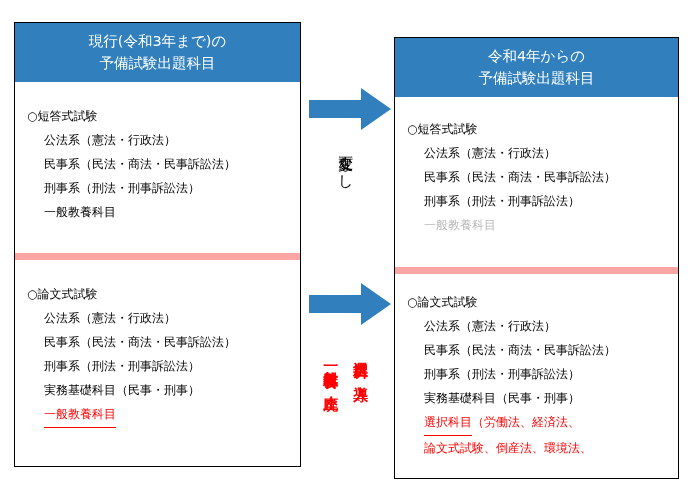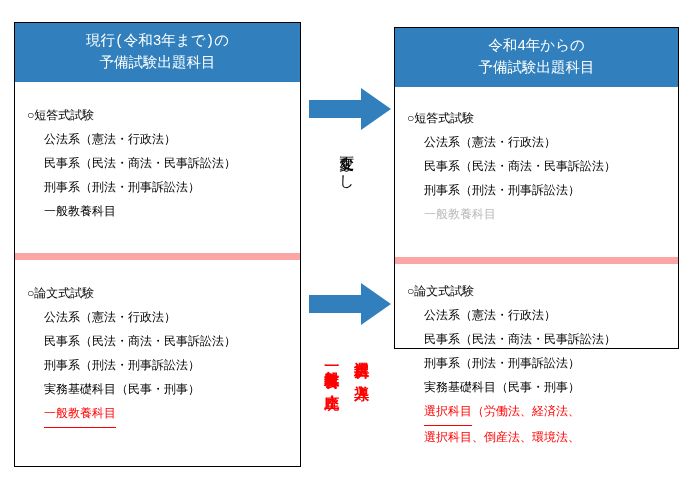--- a/index.html
+++ b/index.html
@@ -11,32 +11,31 @@
     width: 690px;
     height: 500px;
     position: relative;
     font-family: "DejaVu Sans", "Liberation Sans", sans-serif;
     overflow: hidden;
   }
 
   .diagram {
     position: absolute;
     inset: 0;
-    font-family: Liberation Mono, monospace;
   }
 
   
   .column {
     position: absolute;
     border: 1px solid #000000;
     background: #ffffff;
     box-sizing: border-box;
   }
   .column.left  { left: 14px;  top: 22px; width: 287px; height: 445px; }
-  .column.right { left: 394px; top: 27px; width: 285px; height: 322px; }
+  .column.right { left: 394px; top: 37px; width: 285px; height: 442px; }
 
   .col-header {
     background: #3180BD;
     color: #ffffff;
     text-align: center;
     font-size: 14.5px;
     line-height: 22px;
     padding: 7px 4px 8px 4px;
     box-sizing: border-box;
   }
@@ -168,17 +167,17 @@
       <div class="line sub dim">一般教養科目</div>
     </div>
 
     <div class="col-body bottom">
       <div class="line head">○論文式試験</div>
       <div class="line sub">公法系（憲法・行政法）</div>
       <div class="line sub">民事系（民法・商法・民事訴訟法）</div>
       <div class="line sub">刑事系（刑法・刑事訴訟法）</div>
       <div class="line sub">実務基礎科目（民事・刑事）</div>
       <div class="line sub red"><span class="underline-seg">選択科目</span><span>（労働法、経済法、</span></div>
-      <div class="line sub red">選択科目、倒産法、環境法、</div>
+      <div class="line sub red">論文式試験、倒産法、環境法、</div>
     </div>
   </div>
 
 </div>
 
 </body></html>

